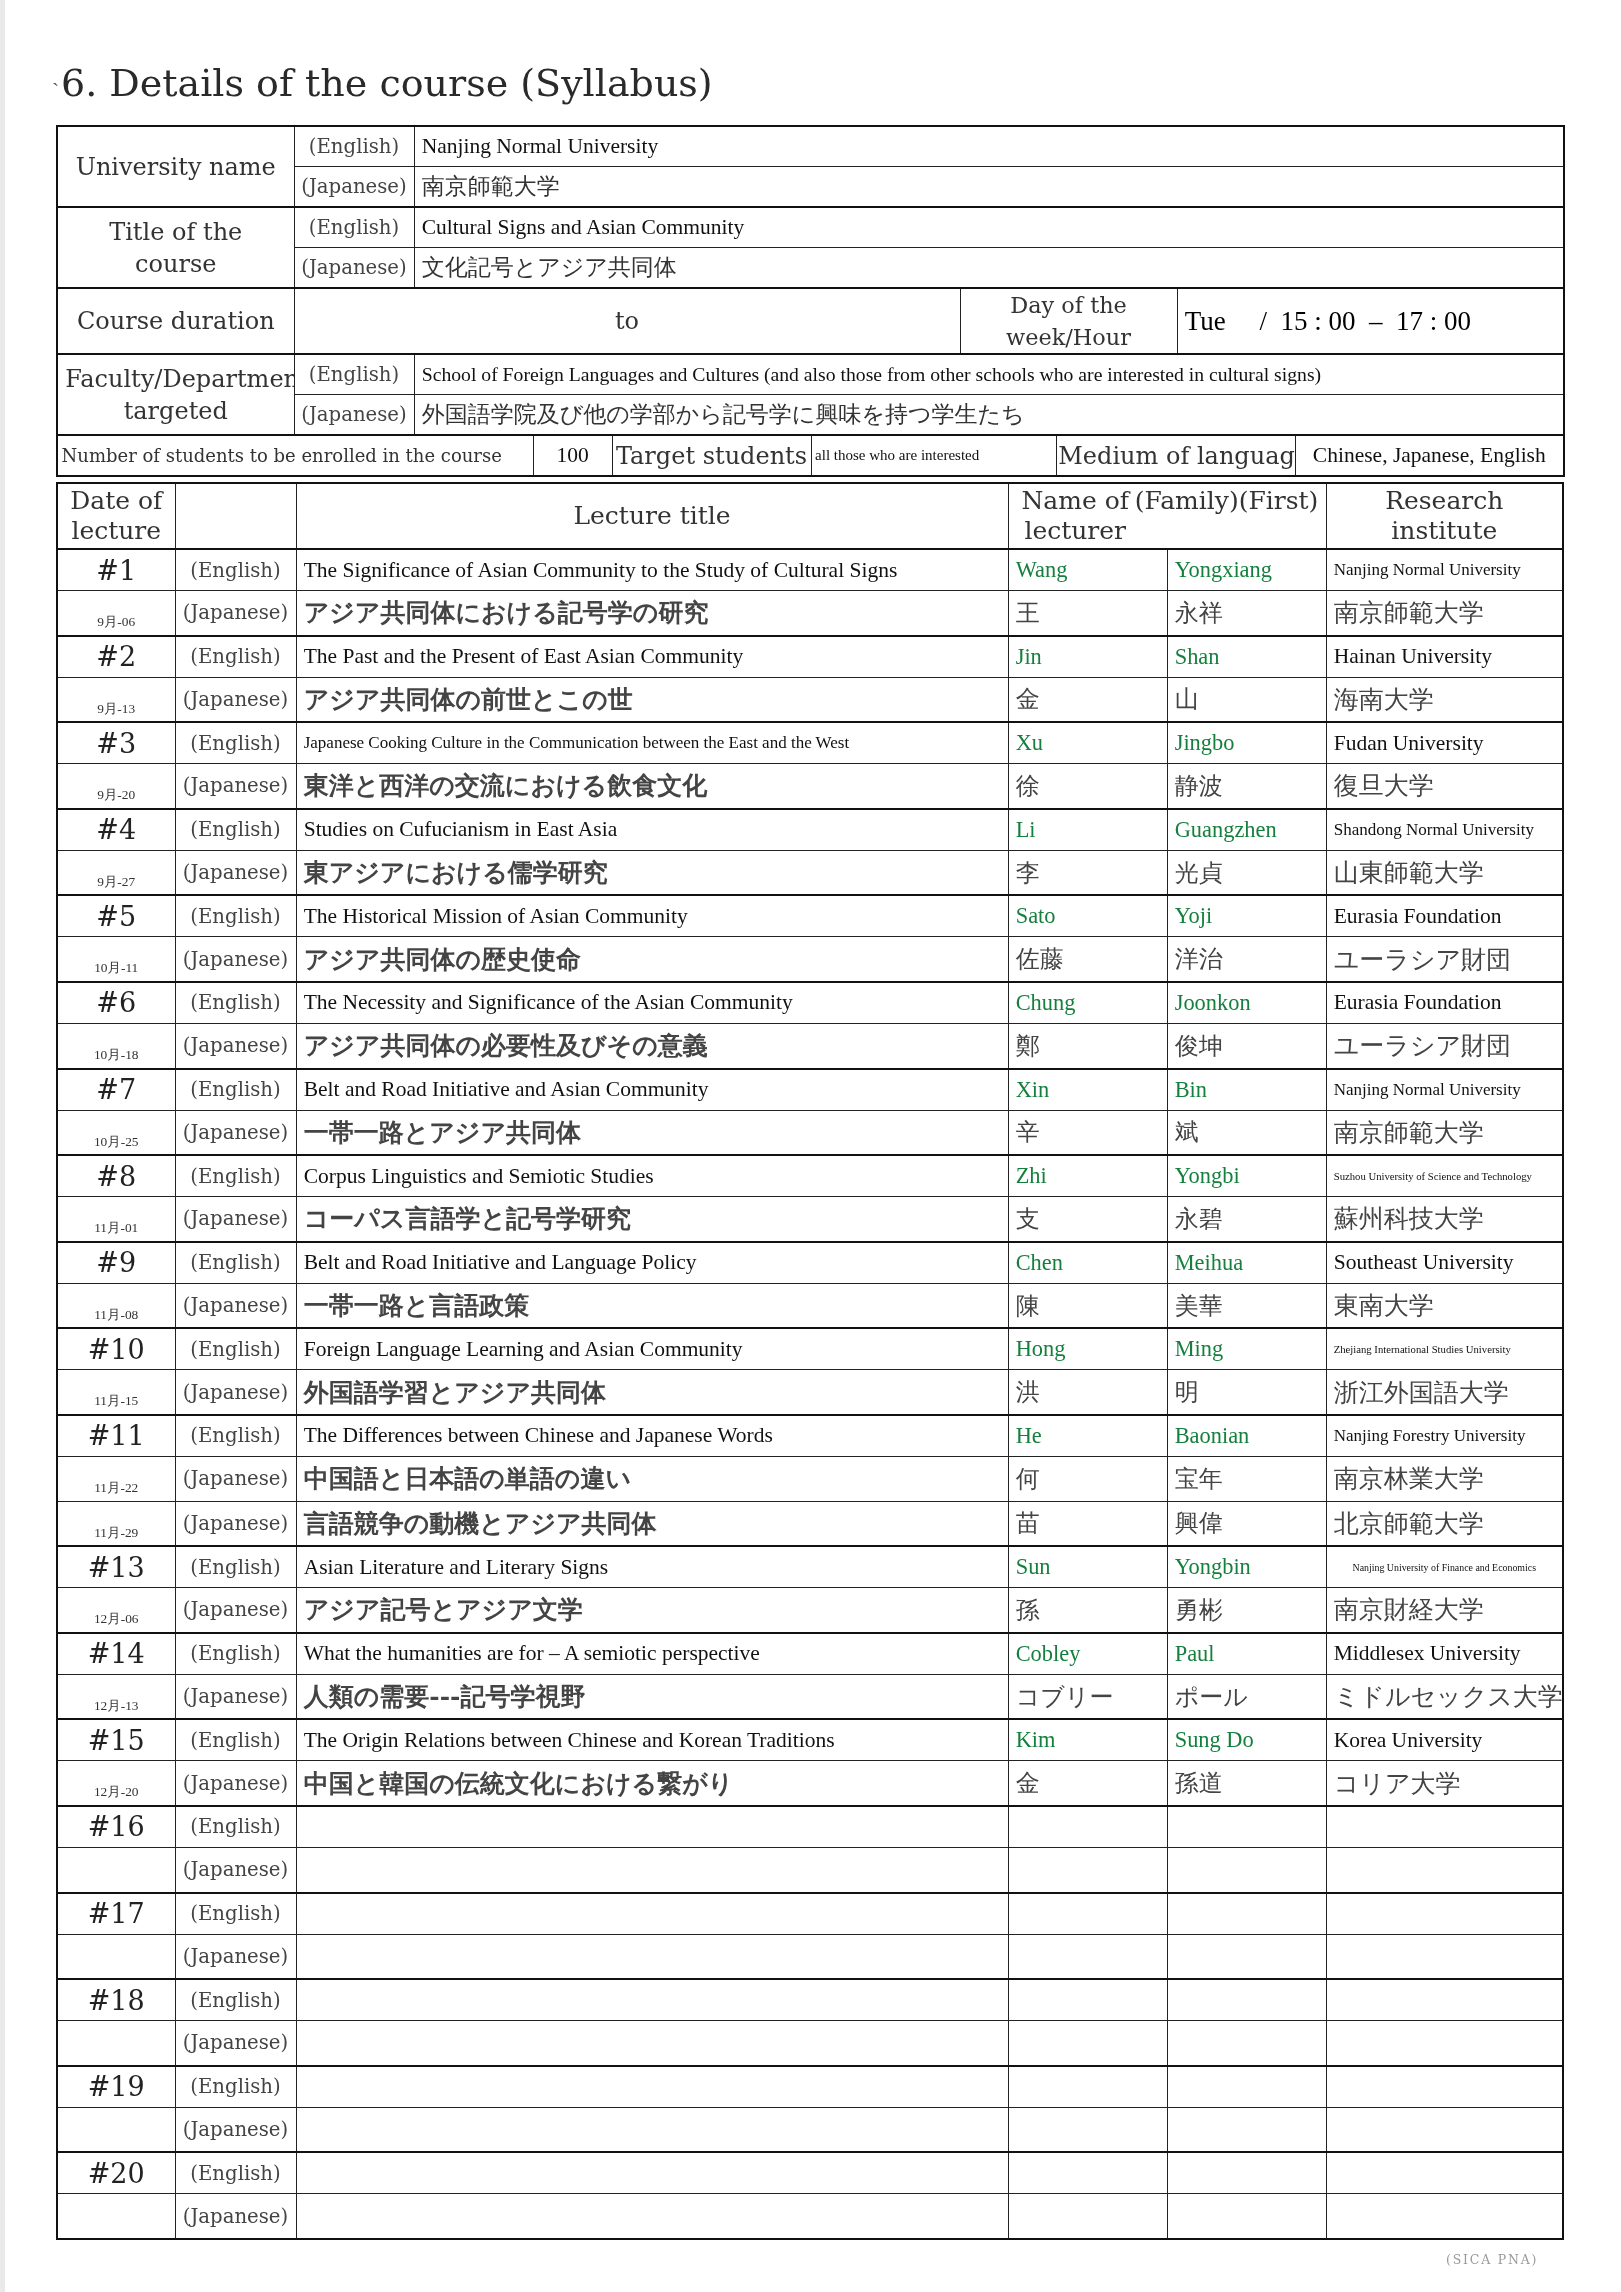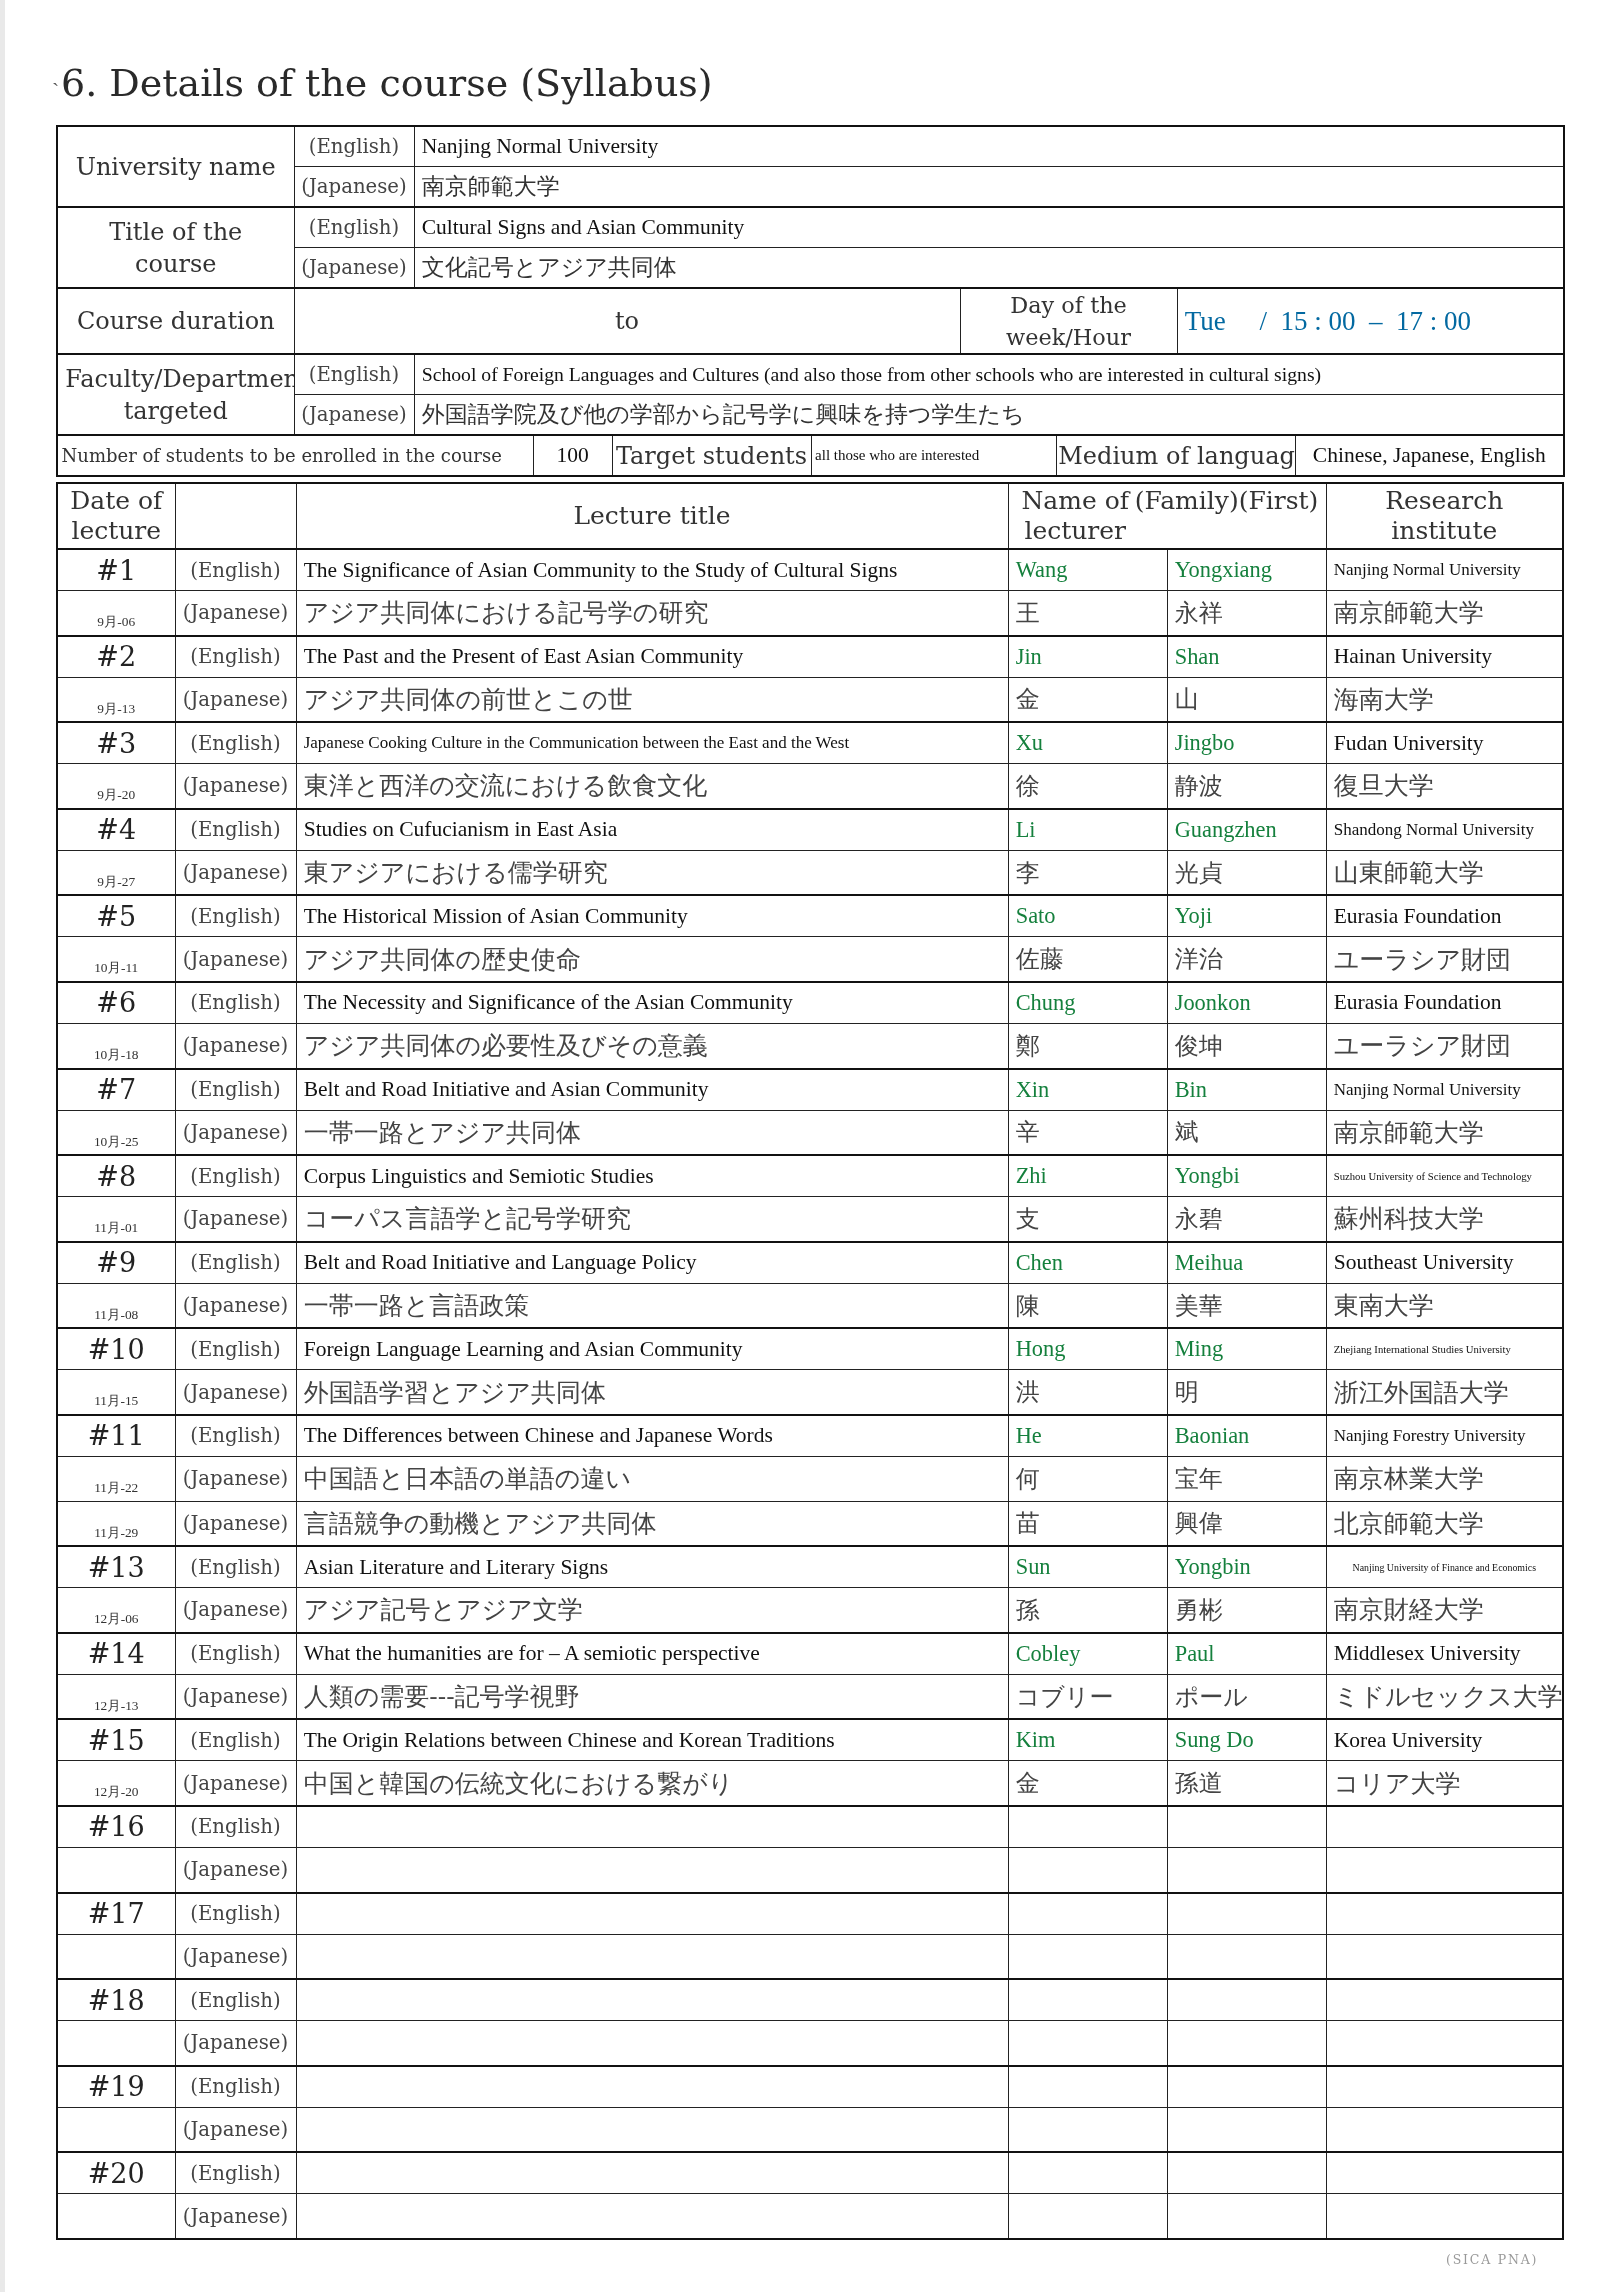--- a/index.html
+++ b/index.html
@@ -29,21 +29,21 @@
 
   
   #lectures { left: 56px; top: 482px; width: 1506px; border: 2.7px solid #111; }
   #lectures .hdr td { height: 64px; text-align: center; font-size: 25px; color: #333; line-height: 30px; white-space: normal; }
   #lectures .r td { height: 40px; }
   #lectures .num { text-align: center; font-size: 27px; color: #222; font-family: "DejaVu Serif", serif; }
   #lectures .date { text-align: center; font-size: 13.4px; color: #333; vertical-align: bottom; padding-bottom: 3.6px; font-family: "Liberation Serif", serif; }
   #lectures .lang { text-align: center; font-size: 19.7px; color: #444; padding: 0 1.8px; }
   #lectures .ten { font-family: "Liberation Serif", serif; font-size: 21.5px; color: #111; }
   #lectures .ten.narrow { font-size: 17px; }
-  #lectures .tja { font-size: 25px; color: #444; }
+  #lectures .tja { font-size: 25px; color: #444; font-weight: bold; }
   #lectures .nen { font-family: "Liberation Serif", serif; font-size: 22.4px; color: #15803d; }
   #lectures .nja { font-size: 24px; color: #444; }
   #lectures .ien { font-family: "Liberation Serif", serif; font-size: 21.5px; color: #111; }
   #lectures .ien.s1 { font-size: 17px; }
   #lectures .ien.s2 { font-size: 10.7px; }
   #lectures .ien.s3 { font-size: 9.9px; text-align: center; }
   #lectures .ija { font-size: 25px; color: #444; }
   .hdr-name { display: flex; }
   .hdr-name .fam-first { display: flex; justify-content: space-around; }
 
@@ -85,21 +85,21 @@
     <td class="val-en" colspan="8">Cultural Signs and Asian Community</td>
   </tr>
   <tr class="thin-sep">
     <td class="lang">(Japanese)</td>
     <td class="val-ja" colspan="8">文化記号とアジア共同体</td>
   </tr>
   <tr class="thick-top">
     <td class="lab">Course duration</td>
     <td class="mid" colspan="5">to</td>
     <td class="lab" colspan="2" style="font-size:22.4px;padding:0 3.6px;">Day of the week/Hour</td>
-    <td colspan="2" style="font-size:27px;font-family:'Liberation Serif',serif;white-space:pre;color:#0369a1;">Tue　 /  15 : 00  –  17 : 00</td>
+    <td colspan="2" style="font-size:27px;font-family:'Liberation Serif',serif;white-space:pre;color:#000000;">Tue　 /  15 : 00  –  17 : 00</td>
   </tr>
   <tr class="thick-top">
     <td class="lab" rowspan="2">Faculty/Department targeted</td>
     <td class="lang">(English)</td>
     <td class="val-en" colspan="8" style="font-size:19.7px;">School of Foreign Languages and Cultures (and also those from other schools who are interested in cultural signs)</td>
   </tr>
   <tr class="thin-sep">
     <td class="lang">(Japanese)</td>
     <td class="val-ja" colspan="8">外国語学院及び他の学部から記号学に興味を持つ学生たち</td>
   </tr>

